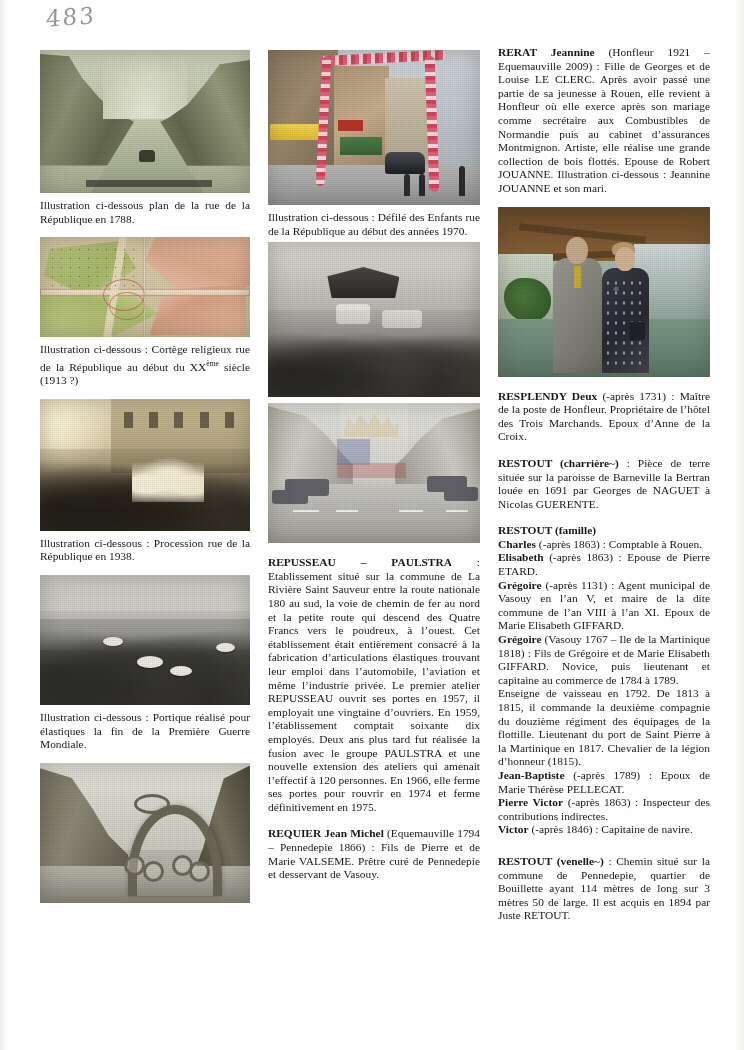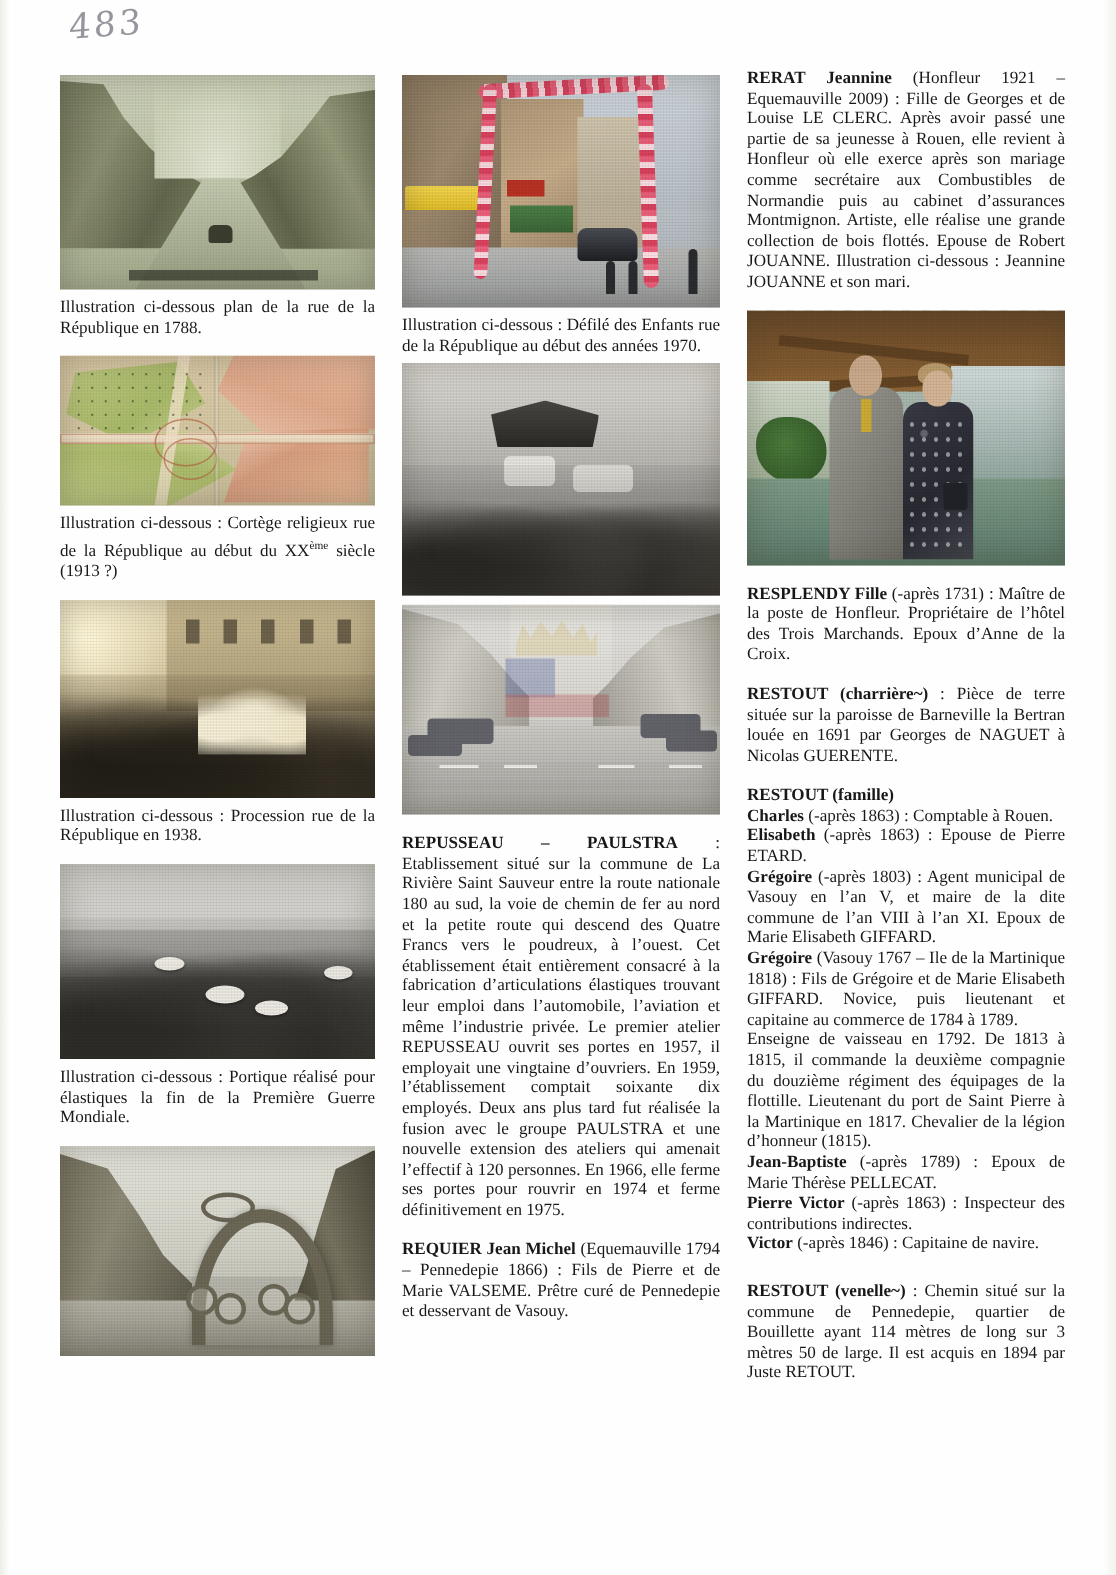--- a/index.html
+++ b/index.html
@@ -697,35 +697,35 @@
         <div class="dots2"></div>
         <div class="womanHair"></div>
         <div class="womanHead"></div>
         <div class="bag"></div>
         <div class="grain"></div>
           <div class="vig"></div>
       </div>
 
       <div class="gap-s"></div>
 
-      <p class="tx"><span class="b">RESPLENDY</span><span class="b"> Fille</span><span> (-après 1731) : Maître de la poste de Honfleur. Propriétaire de l’hôtel des Trois Marchands. Epoux d’Anne de la Croix.</span></p>
+      <p class="tx"><span class="b">RESPLENDY</span><span class="b"> Deux</span><span> (-après 1731) : Maître de la poste de Honfleur. Propriétaire de l’hôtel des Trois Marchands. Epoux d’Anne de la Croix.</span></p>
 
       <div class="gap-m"></div>
 
       <p class="tx"><span class="b">RESTOUT (charrière~)</span><span> : Pièce de terre située sur la paroisse de Barneville la Bertran louée en 1691 par Georges de NAGUET à Nicolas GUERENTE.</span></p>
 
       <div class="gap-m"></div>
 
       <p class="tx"><span class="b">RESTOUT (famille)</span></p>
 
       <p class="tx"><span class="b">Charles</span><span> (-après 1863) : Comptable à Rouen.</span></p>
 
       <p class="tx"><span class="b">Elisabeth</span><span> (-après 1863) : Epouse de Pierre ETARD.</span></p>
 
-      <p class="tx"><span class="b">Grégoire</span><span> (-après 1803) : Agent municipal de Vasouy en l’an V, et maire de la dite commune de l’an VIII à l’an XI. Epoux de Marie Elisabeth GIFFARD.</span></p>
+      <p class="tx"><span class="b">Grégoire</span><span> (-après 1131) : Agent municipal de Vasouy en l’an V, et maire de la dite commune de l’an VIII à l’an XI. Epoux de Marie Elisabeth GIFFARD.</span></p>
 
       <p class="tx"><span class="b">Grégoire</span><span> (Vasouy 1767 – Ile de la Martinique 1818) : Fils de Grégoire et de Marie Elisabeth GIFFARD. Novice, puis lieutenant et capitaine au commerce de 1784 à 1789.</span></p>
 
       <p class="tx"><span>Enseigne de vaisseau en 1792. De 1813 à 1815, il commande la deuxième compagnie du douzième régiment des équipages de la flottille. Lieutenant du port de Saint Pierre à la Martinique en 1817. Chevalier de la légion d’honneur (1815).</span></p>
 
 
       <p class="tx"><span class="b">Jean-Baptiste</span><span> (-après 1789) : Epoux de Marie Thérèse PELLECAT.</span></p>
 
       <p class="tx"><span class="b">Pierre Victor</span><span> (-après 1863) : Inspecteur des contributions indirectes.</span></p>
 

